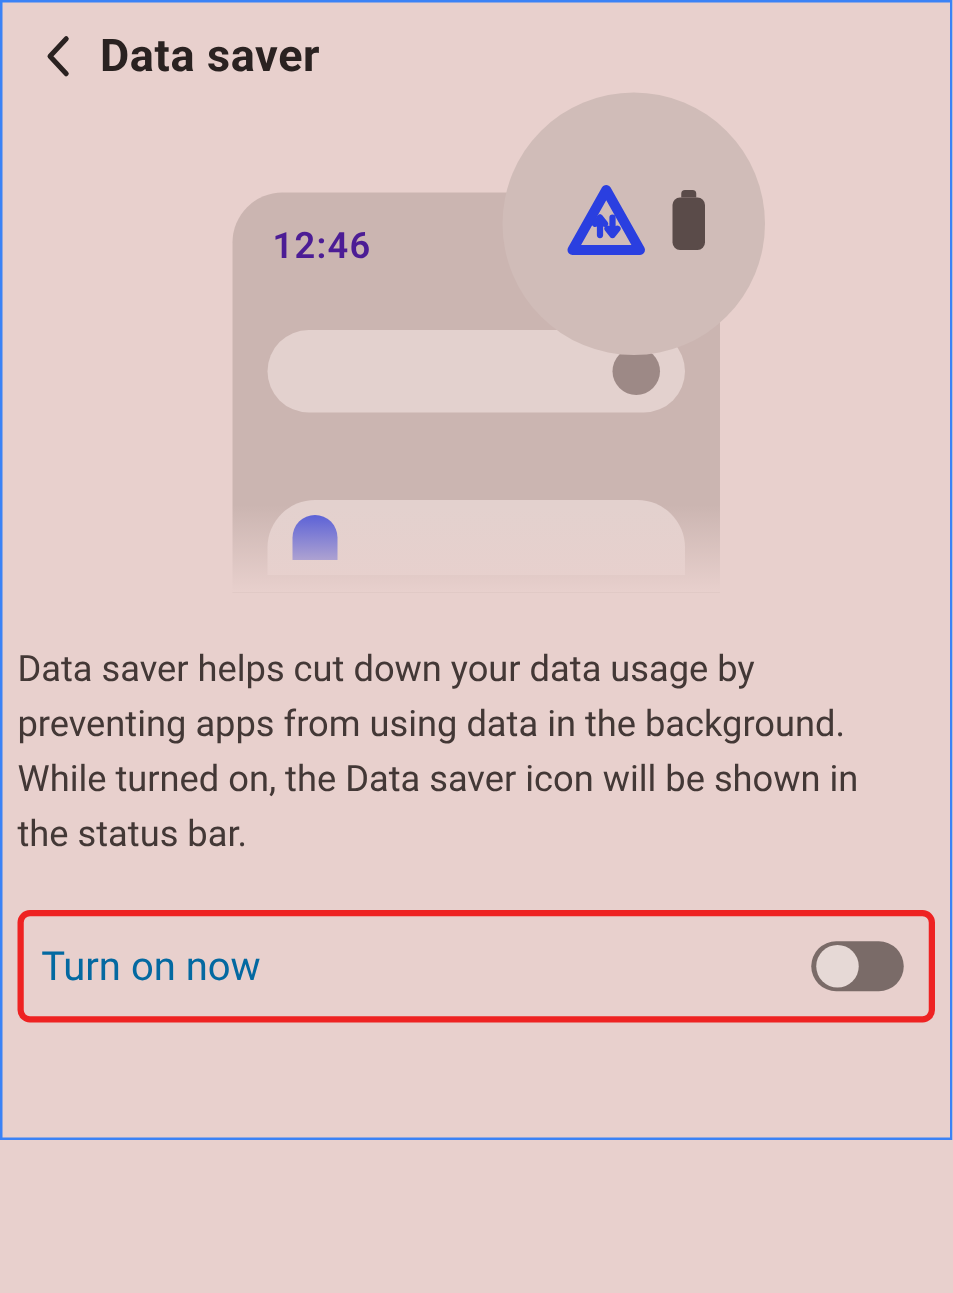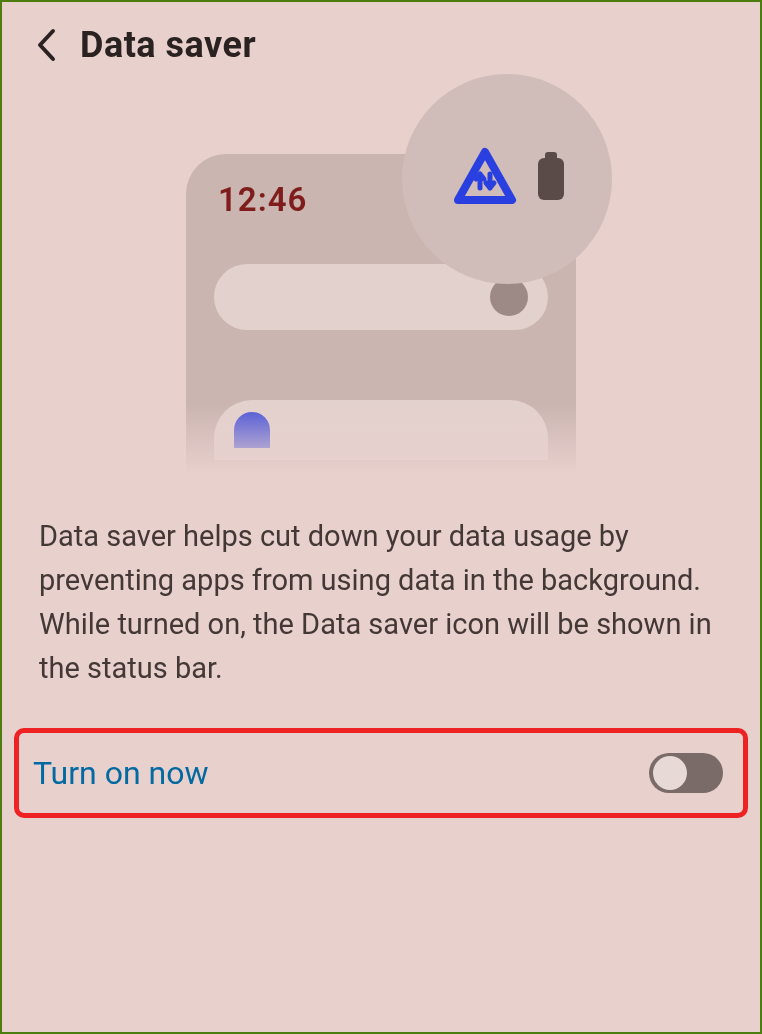--- a/index.html
+++ b/index.html
@@ -1,37 +1,37 @@
 <!DOCTYPE html>
 <html><head>
   <meta charset="utf-8">
   <style>
     * { margin:0; padding:0; box-sizing:border-box; }
     html,body { width:762px; height:1034px; font-family:"Segoe UI",Roboto,Arial,sans-serif; background:#e8d0cd; color:#2a2221; overflow:hidden; }
-    .screen { width:762px; height:1034px; border:2px solid #4d7c0f; position:relative; }
+    .screen { width:762px; height:912px; border:2px solid #3b82f6; position:relative; }
 
     .header { display:flex; align-items:center; padding:22px 24px 18px 24px; }
     .back { width:40px; height:40px; display:flex; align-items:center; justify-content:center; cursor:pointer; }
     .title { font-size:36px; font-weight:700; letter-spacing:.5px; margin-left:14px; }
 
     .illus-wrap { width:100%; display:flex; justify-content:center; padding-top:70px; }
     .phone { width:390px; height:320px; background:#cbb5b1; border-radius:40px 40px 0 0; position:relative; box-shadow:0 0 0 rgba(0,0,0,0); }
-    .phone-time { position:absolute; top:26px; left:32px; font-size:33px; font-weight:600; color:#7f1d1d; letter-spacing:1px; }
+    .phone-time { position:absolute; top:26px; left:32px; font-size:29px; font-weight:600; color:#4c1d95; letter-spacing:1px; }
     .pill { position:absolute; left:28px; right:28px; height:66px; background:#e3d1ce; border-radius:38px; }
     .pill1 { top:110px; }
     .pill2 { top:246px; height:60px; border-radius:38px 38px 0 0; }
     .dot-grey { position:absolute; right:20px; top:14px; width:38px; height:38px; border-radius:50%; background:#9d8986; }
     .dot-blue { position:absolute; left:20px; top:12px; width:36px; height:36px; border-radius:50% 50% 0 0; background:#4a54d8; }
     .phone-fade { position:absolute; bottom:0; left:-40px; right:-40px; height:70px; background:linear-gradient(to bottom, rgba(232,208,205,0), #e8d0cd); }
 
     .magnifier { position:absolute; top:-80px; right:-36px; width:210px; height:210px; border-radius:50%; background:#d0bcb8; display:flex; align-items:center; justify-content:center; gap:18px; }
     .battery { width:26px; height:42px; background:#5a4b49; border-radius:6px; position:relative; }
     .battery:before { content:""; position:absolute; top:-6px; left:7px; width:12px; height:6px; background:#5a4b49; border-radius:3px 3px 0 0; }
 
-    .desc { padding:40px 28px 38px 37px; font-size:29px; line-height:1.52; color:#433836; }
+    .desc { padding:40px 28px 38px 12px; font-size:29px; line-height:1.52; color:#433836; }
 
     .toggle-row { margin:0 12px 12px 12px; padding:20px 20px 20px 14px; display:flex; align-items:center; justify-content:space-between; border:5px solid #e22; border-radius:10px; }
     .toggle-label { font-size:32px; color:#0369a1; }
     .switch { width:74px; height:40px; border-radius:40px; background:#7a6b68; position:relative; cursor:pointer; }
     .knob { position:absolute; top:3px; left:4px; width:34px; height:34px; border-radius:50%; background:#e6d9d6; }
   </style>
 </head>
 <body>
 
 <div class="screen">

